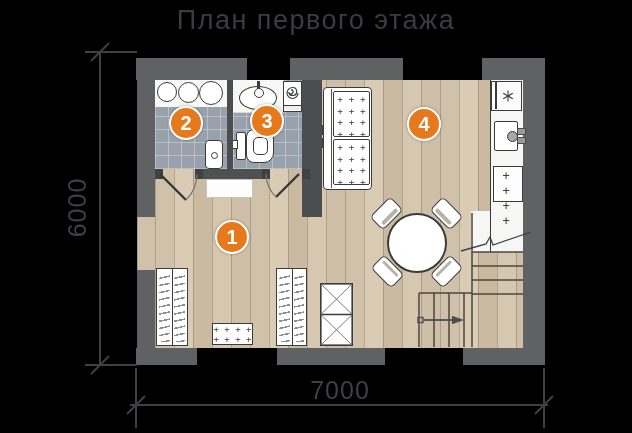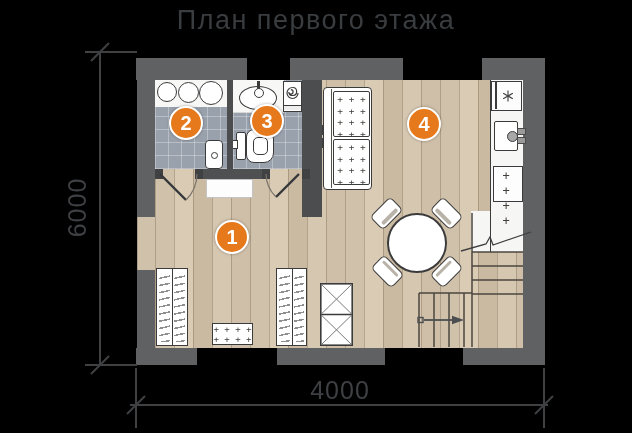--- a/index.html
+++ b/index.html
@@ -286,20 +286,20 @@
       <line x1="91" y1="374" x2="109" y2="356"></line>
       <line x1="130" y1="405" x2="548" y2="405"></line>
       <line x1="136" y1="368" x2="136" y2="428"></line>
       <line x1="544" y1="368" x2="544" y2="428"></line>
       <line x1="127" y1="414" x2="145" y2="396"></line>
       <line x1="535" y1="414" x2="553" y2="396"></line>
     </g>
   </svg>
 
   <div class="abs dim-label dim-v">6000</div>
-  <div class="abs dim-label dim-h">4000</div>
+  <div class="abs dim-label dim-h">7000</div>
 
   <div class="abs badge bg1">1</div>
   <div class="abs badge bg2">2</div>
   <div class="abs badge bg3">3</div>
   <div class="abs badge bg4">4</div>
 
 </div>
 
 </body></html>

